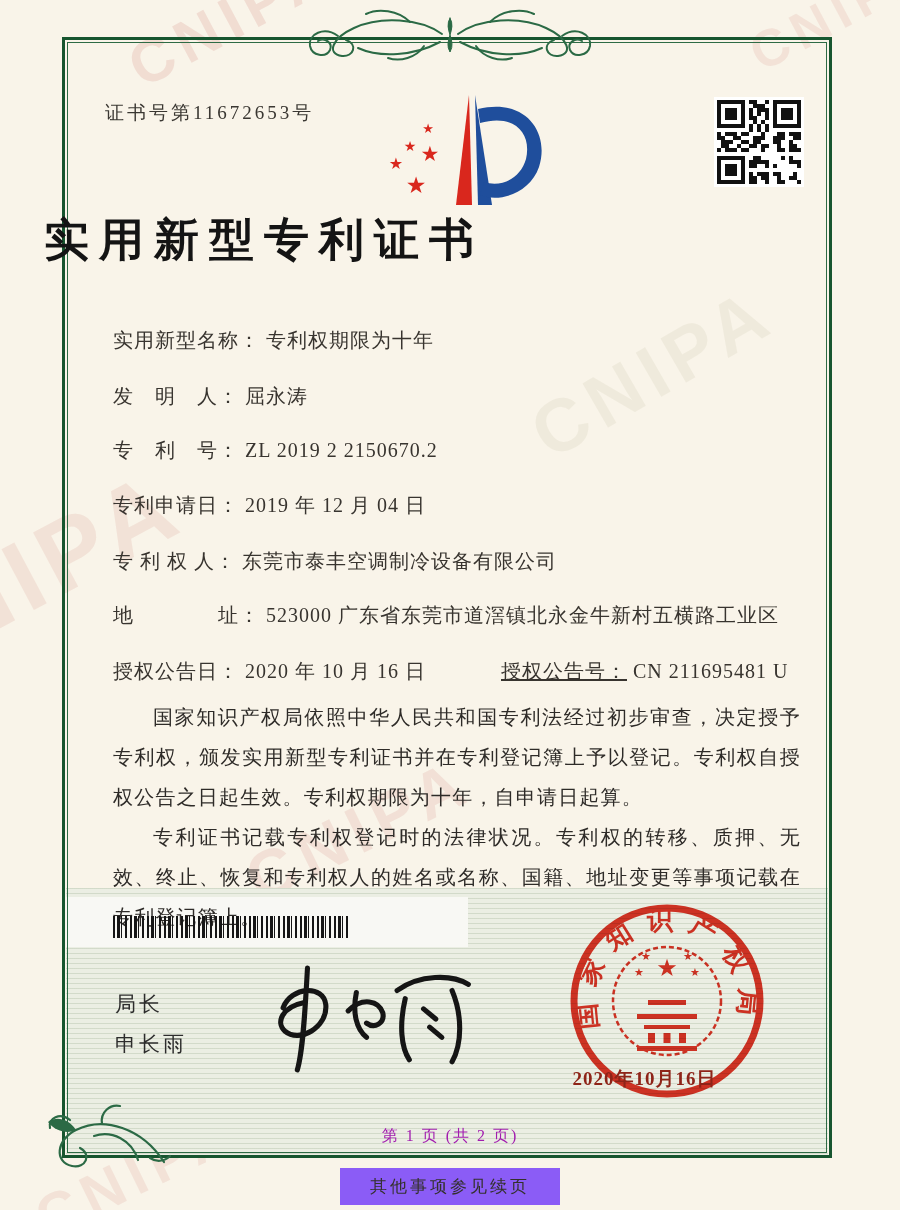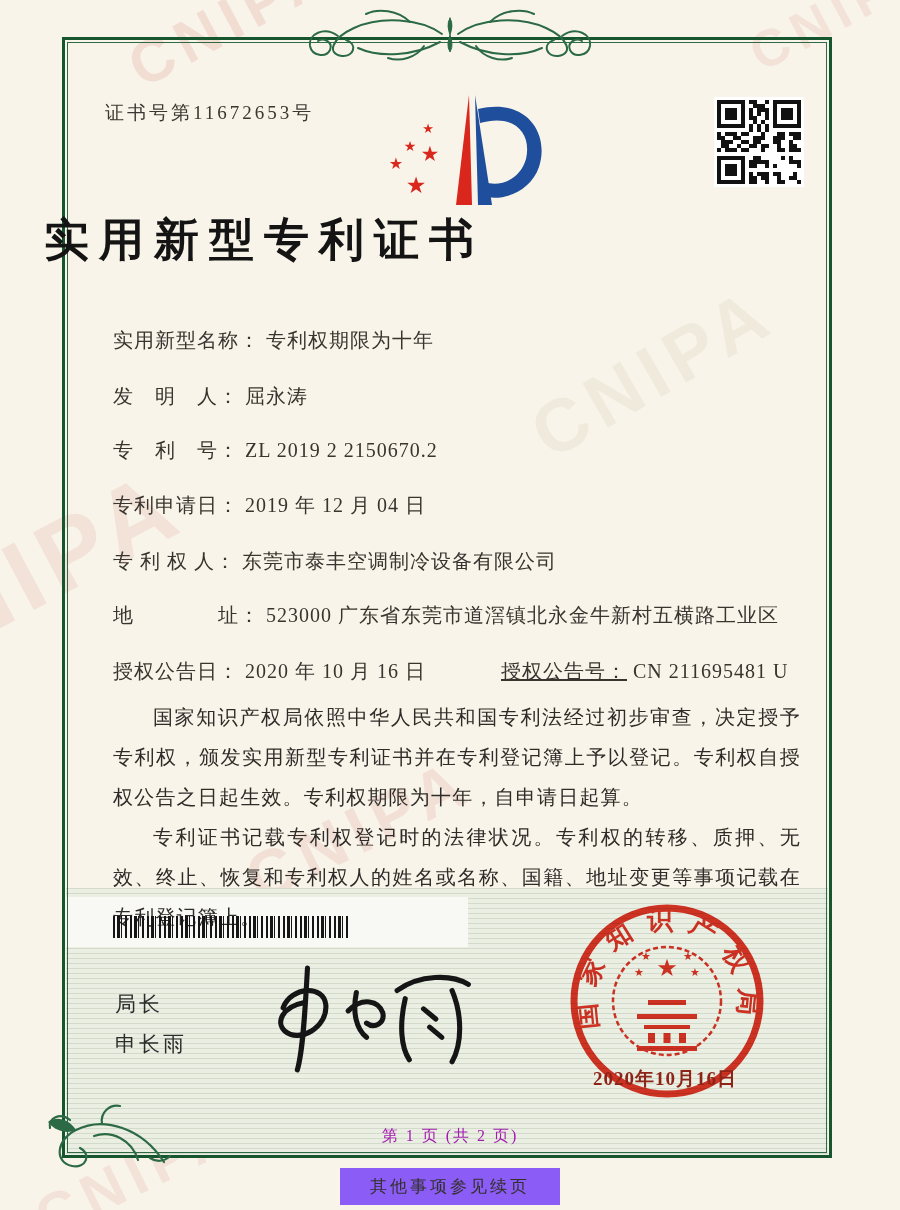--- a/index.html
+++ b/index.html
@@ -52,21 +52,21 @@
     position:absolute; left:113px; top:916px; width:238px; height:22px;
     background:repeating-linear-gradient(90deg,#161616 0 2px,transparent 2px 4px,#161616 4px 7px,transparent 7px 8px,#161616 8px 9px,transparent 9px 12px,#161616 12px 14px,transparent 14px 17px);
   }
   .signer{
     position:absolute; left:115px; font-family:"Liberation Sans", sans-serif;
     font-size:21px; letter-spacing:3px; color:#2c2c2c;
   }
   .sig{ position:absolute; left:252px; top:962px; }
   .seal{ position:absolute; left:562px; top:896px; opacity:.95; mix-blend-mode:multiply; }
   .sealdate{
-    position:absolute; left:552px; top:1066px; width:185px; text-align:right;
+    position:absolute; left:552px; top:1066px; width:185px; text-align:center;
     font-size:19px; font-weight:700; letter-spacing:1px; color:#8e2418; z-index:6;
   }
   .pagenote{
     position:absolute; left:0; top:1126px; width:900px; text-align:center;
     font-size:16px; letter-spacing:2px; color:#a21caf;
   }
   .footnote{
     position:absolute; left:50%; transform:translateX(-50%); top:1168px;
     background:#8b5cf6; padding:7px 30px; font-size:17px; letter-spacing:3px; color:#33302b;
   }

